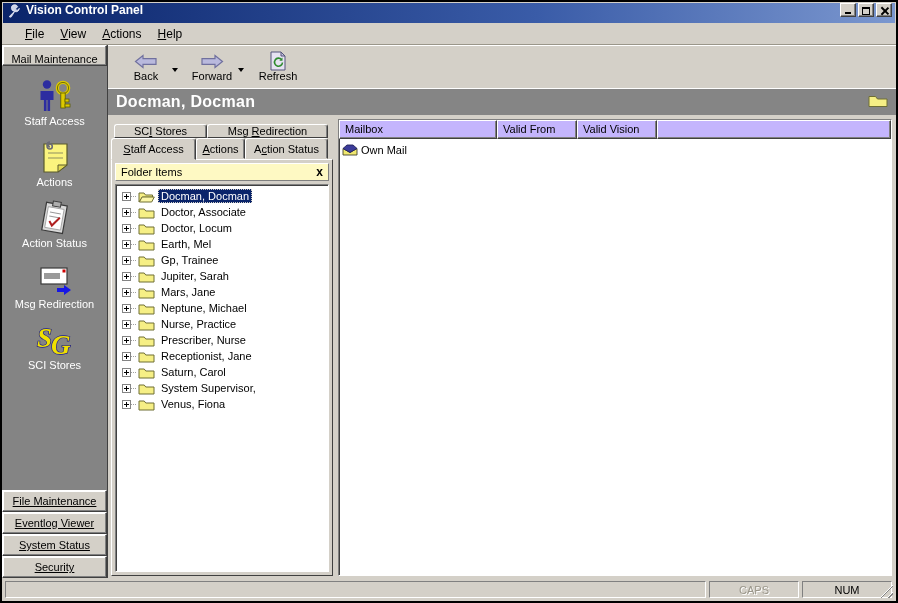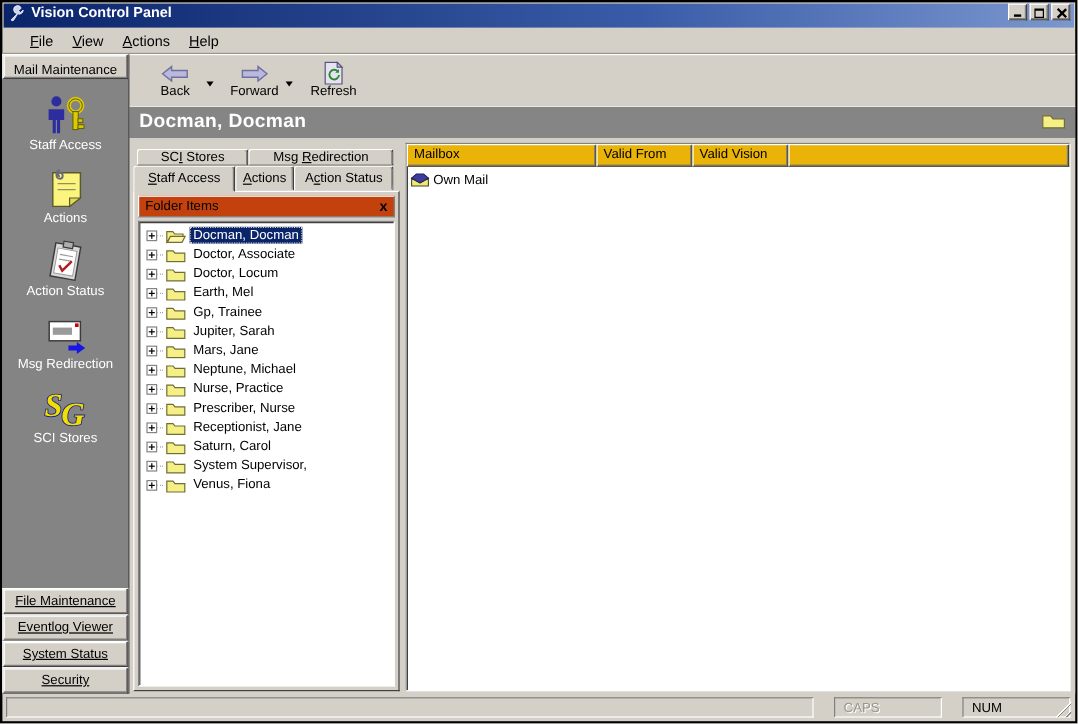--- a/index.html
+++ b/index.html
@@ -67,48 +67,48 @@
          box-shadow:inset -1px 0 0 #808080; border-radius:3px 3px 0 0;
          font-size:11px; display:flex; align-items:center; justify-content:center; white-space:pre; }
   .tabrow.top .tab { border-bottom:1px solid #404040; }
   .tab.active { position:relative; z-index:2; margin-bottom:-1px; font-size:11px; }
   .t-sci { flex:0 0 93px; } .t-msg { flex:0 0 121px; }
   .t-staff { flex:0 0 85px; } .t-actions { flex:0 0 49px; } .t-astatus { flex:0 0 83px; }
 
   .tab-content { flex:1; background:#d4d0c8; border:1px solid; border-color:#fff #404040 #404040 #fff;
                  padding:3px; display:flex; flex-direction:column; min-height:0; }
   .folder-header { height:18px; flex:0 0 auto; display:flex; align-items:center; justify-content:space-between;
-                   padding:0 5px; font-size:11px; background:#c2410c;
+                   padding:0 5px; font-size:11px; background:#fef9c3;
                    border:1px solid; border-color:#fff #808080 #808080 #fff; margin-bottom:3px; }
   .fh-close { font-size:12px; font-weight:bold; line-height:10px; }
 
   .tree { flex:1; background:#fff; border:1px solid; border-color:#808080 #fff #fff #808080;
           box-shadow:inset 1px 1px 0 #404040; padding-top:3px; overflow:hidden; }
   .trow { height:16px; display:flex; align-items:center; padding-left:6px; }
   .plus { flex:0 0 9px; height:9px; border:1px solid #848484; background:#fff; position:relative; }
   .plus::before { content:""; position:absolute; left:1px; top:3px; width:5px; height:1px; background:#000; }
   .plus::after  { content:""; position:absolute; left:3px; top:1px; width:1px; height:5px; background:#000; }
   .stub { width:5px; height:1px; background:repeating-linear-gradient(to right,#a0a0a0 0 1px,transparent 1px 2px); }
   .trow svg { margin:0 3px 0 2px; flex:0 0 auto; }
   .tlabel { font-size:11px; padding:1px 3px; white-space:nowrap; color:#000; }
   .trow.selected .tlabel { background:#0a246a; color:#fff; outline:1px dotted #d4d0c8; outline-offset:-1px; }
 
   
   .right-panel { flex:1; display:flex; flex-direction:column; min-width:0; background:#fff;
                  border:1px solid; border-color:#808080 #fff #fff #808080; box-shadow:inset 1px 1px 0 #404040; }
-  .lheader { display:flex; height:19px; background:#eab308; flex:0 0 auto; }
+  .lheader { display:flex; height:19px; background:#c4b5fd; flex:0 0 auto; }
   .hcell { border:1px solid; border-color:#fff #404040 #404040 #fff; box-shadow:inset -1px -1px 0 #808080;
            font-size:11px; padding:2px 5px; white-space:nowrap; overflow:hidden; }
   .h-mailbox { flex:0 0 158px; } .h-from { flex:0 0 80px; } .h-until { flex:0 0 80px; } .h-fill { flex:1; }
   .lbody { flex:1; padding:3px 2px; }
   .lrow { display:flex; align-items:center; height:15px; font-size:11px; color:#000; }
   .lrow svg { margin:0 3px 0 1px; }
 
   
-  .statusbar { height:23px; display:flex; gap:17px; padding:3px 4px 3px 3px; align-items:stretch; flex:0 0 auto; position:relative; }
+  .statusbar { height:23px; display:flex; gap:3px; padding:3px 4px 3px 3px; align-items:stretch; flex:0 0 auto; position:relative;text-align:center; }
   .spanel { border:1px solid; border-color:#808080 #fff #fff #808080; font-size:11px; padding:2px 7px;
             white-space:nowrap; overflow:hidden; }
   .sp-main { flex:1; }
   .sp-caps { flex:0 0 90px; color:#9a968a; text-shadow:1px 1px 0 #fff; }
   .sp-num  { flex:0 0 90px; color:#000; }
   .grip { position:absolute; right:3px; bottom:3px; width:14px; height:14px;
           background:repeating-linear-gradient(135deg,#fff 0 1px,#848484 1px 2px,transparent 2px 5px);
           clip-path:polygon(100% 0,100% 100%,0 100%); }
 </style>
 </head>

